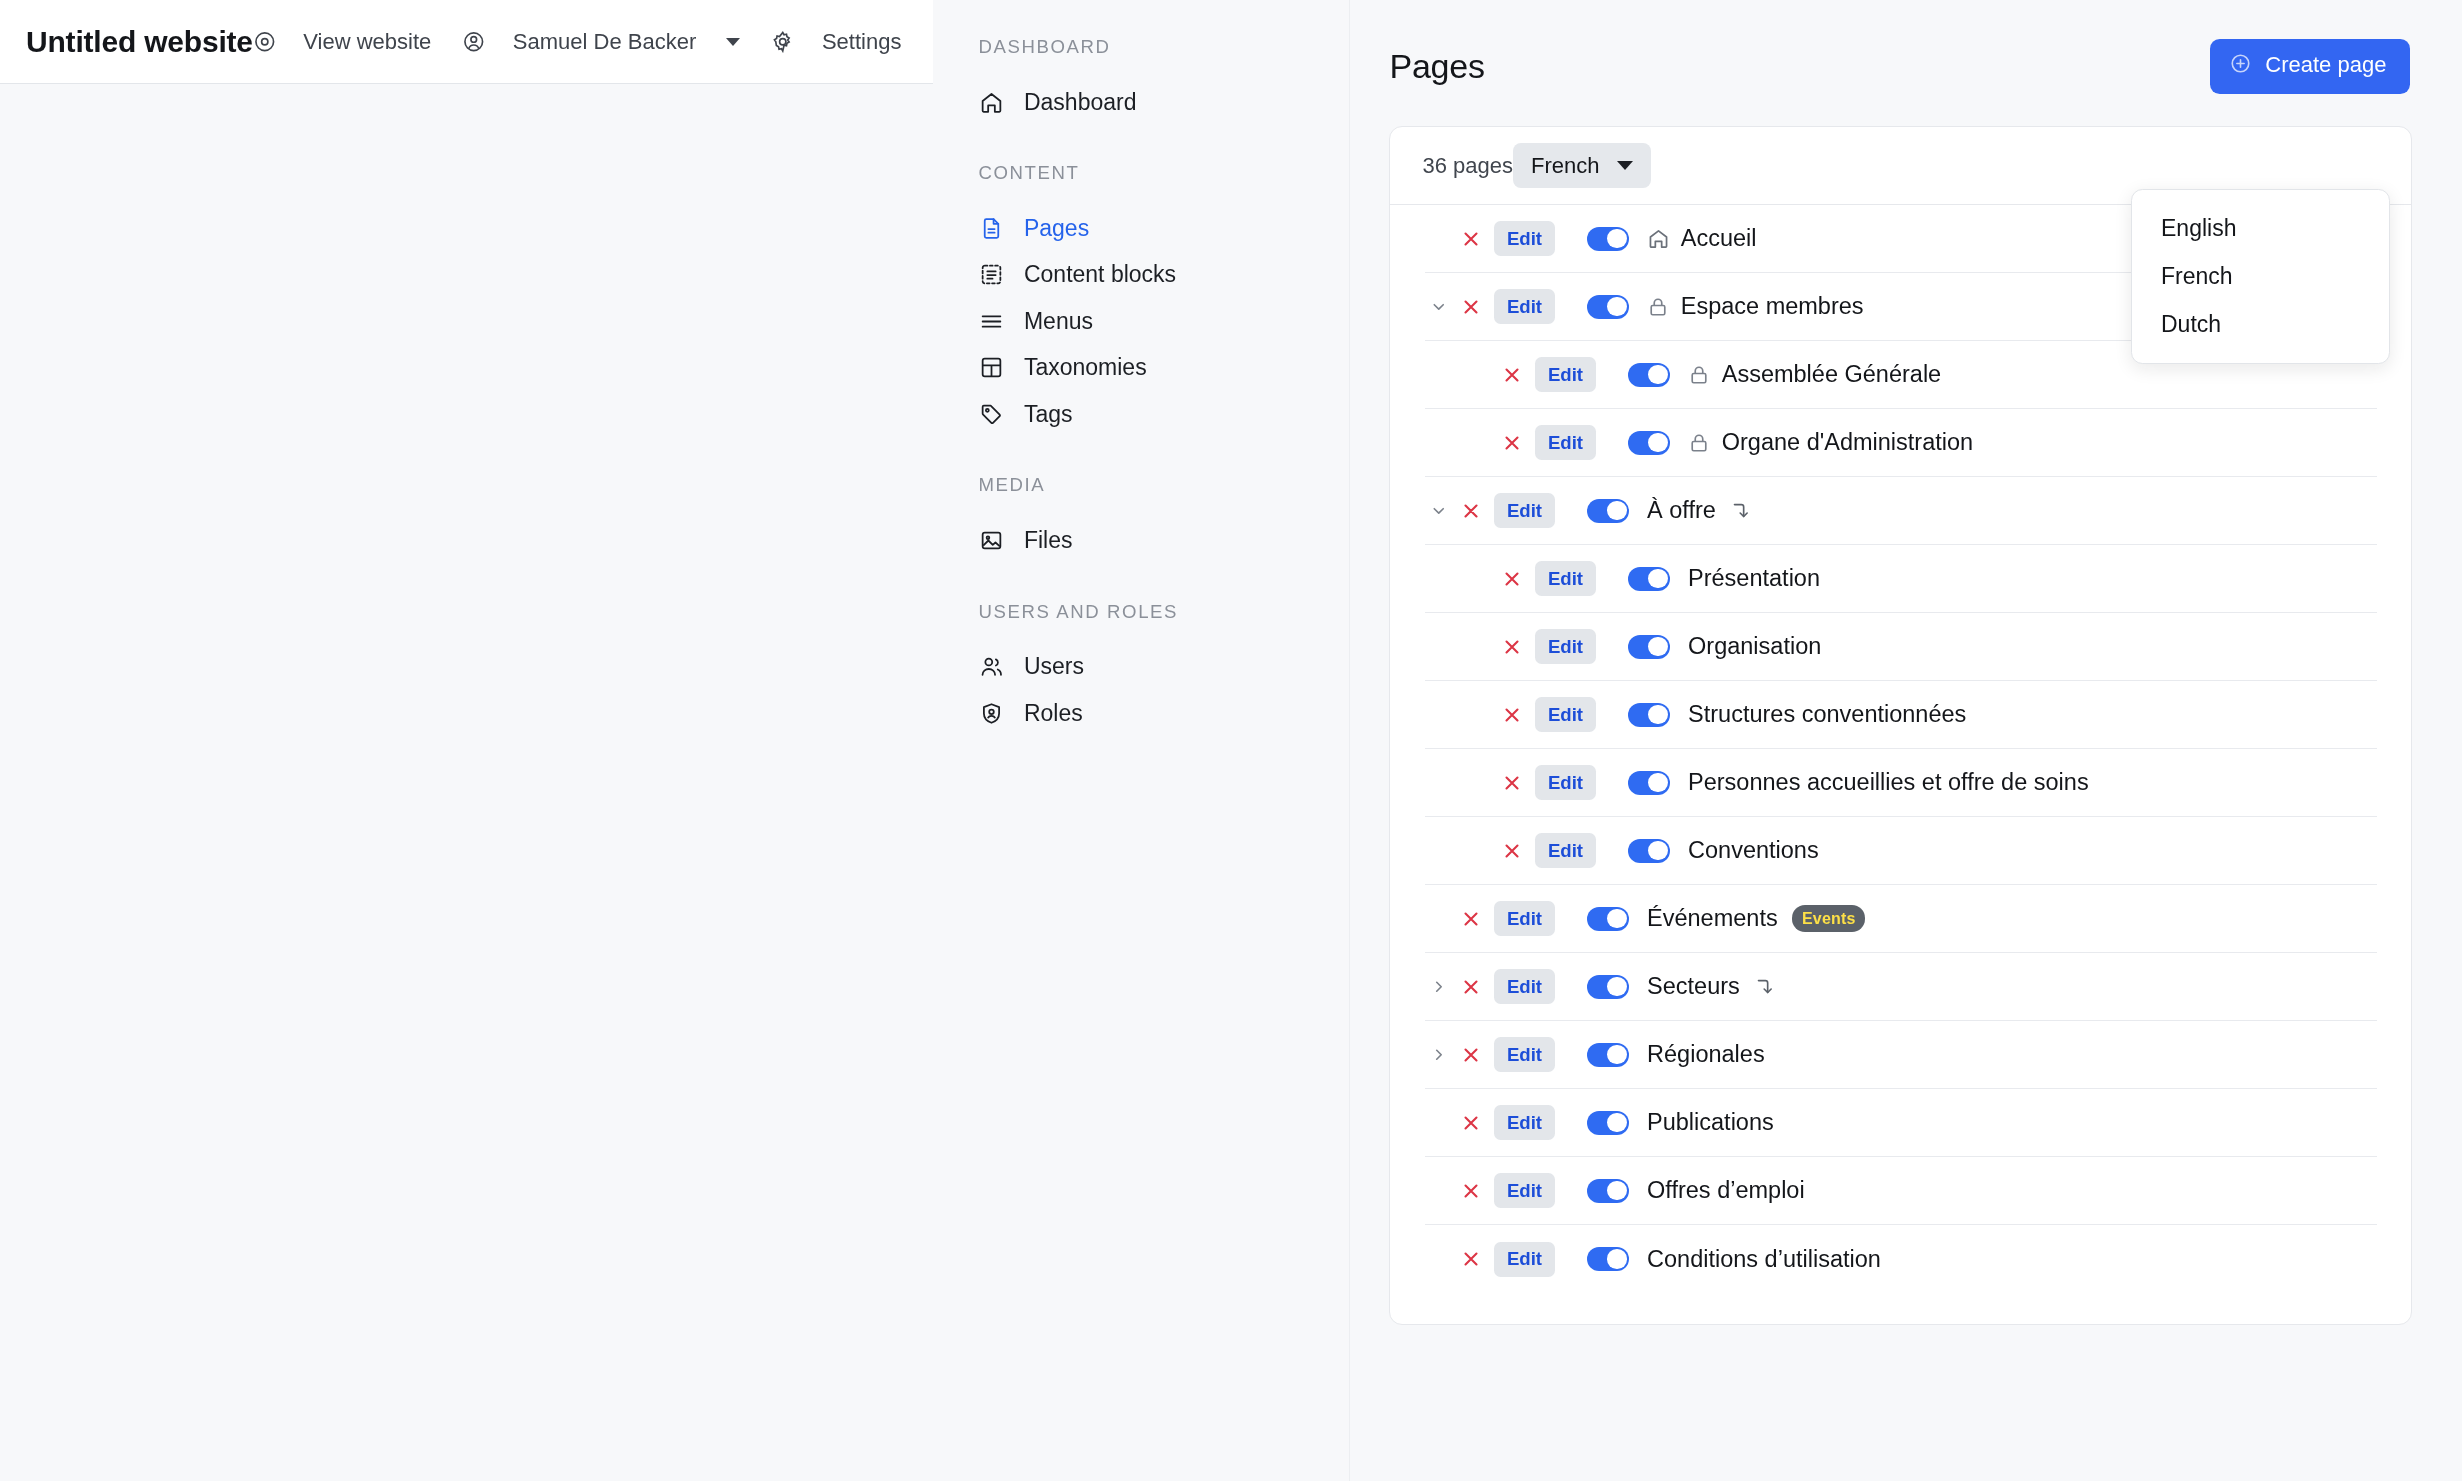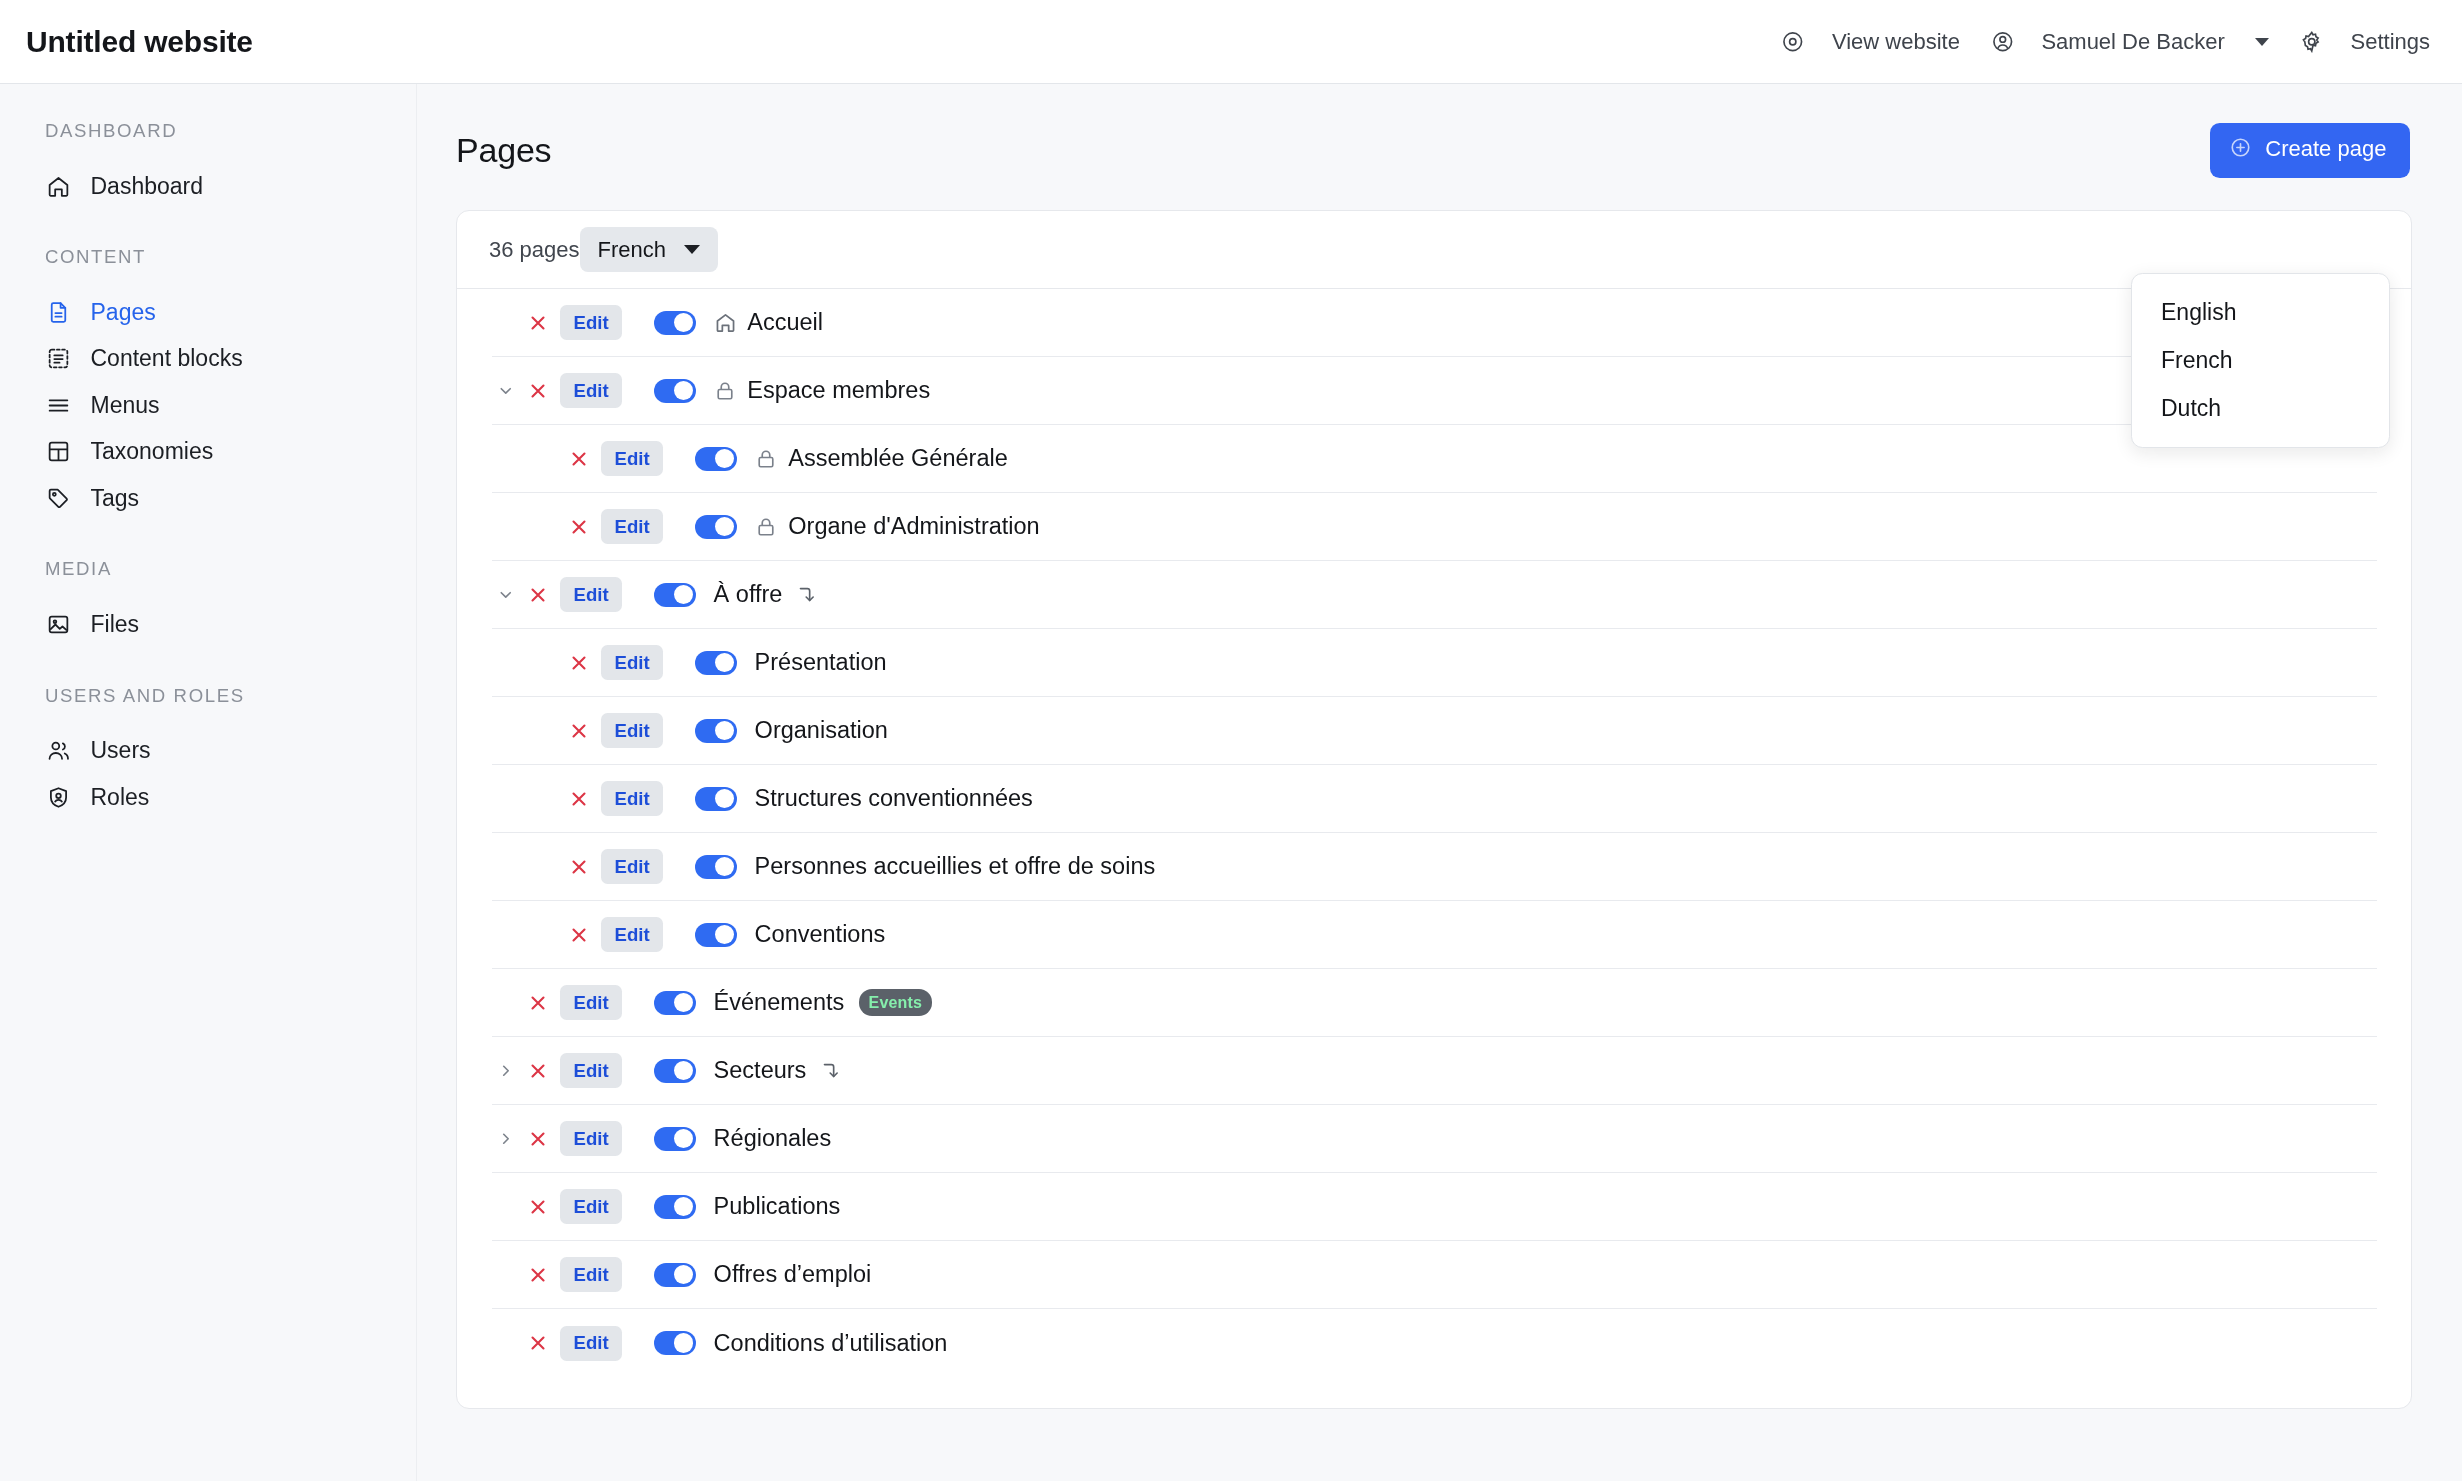--- a/index.html
+++ b/index.html
@@ -2,21 +2,21 @@
 <html style="font-size:13px"><head>
 <meta charset="utf-8">
 <style>
   * { box-sizing: border-box; margin: 0; padding: 0; }
   html, body {
     width: 2462px; height: 1481px;
     background: #ffffff;
     font-family: "Liberation Sans", sans-serif;
     -webkit-font-smoothing: antialiased;
   }
-  .app { width: 2462px; height: 1481px; display: flex; flex-direction: column; background:#f7f8fa; }
+  .app { width: 2462px; height: 1481px; display: flex; background:#f7f8fa; }
 
   
   .topbar {
     height: 84px; min-height: 84px; background: #fff;
     border-bottom: 0.8px solid #e3e6ea;
     display: flex; align-items: center; justify-content: space-between;
     padding: 0 32px 0 26px;
   }
   .site-title { font-size: 30px; font-weight: 700; color: #14161a; letter-spacing: -0.2px; }
   .topbar-right { display: flex; align-items: center; gap: 31px; }
@@ -98,21 +98,21 @@
     width: 42px; height: 24px; border-radius: 12px; background: #2f6bf2;
     position: relative; flex: 0 0 42px; cursor: pointer; margin-right: 18px;
   }
   .toggle::after {
     content: ""; position: absolute; top: 2.4px; right: 2.4px;
     width: 19.5px; height: 19.5px; border-radius: 50%; background: #fff;
   }
   .row-ico { width: 24px; flex: 0 0 24px; display: flex; align-items: center; margin-right: 9.7px; color: #6b717a; }
   .row-title { font-size: 23.5px; color: #14161a; white-space: nowrap; }
   .badge {
-    background: #5b6169; color: #86efac; font-size: 16px; font-weight: 700;
+    background: #5b6169; color: #fde047; font-size: 16px; font-weight: 700;
     border-radius: 13px; padding: 4.9px 9.7px; margin-left: 14.6px; letter-spacing: 0.2px;
   }
   .redirect-ico { margin-left: 13px; display: flex; align-items: center; color: #5b6169; }
   
   .lvl1 { padding-left: 41px; }
 </style>
 </head>
 <body>
 
 <div class="app">

